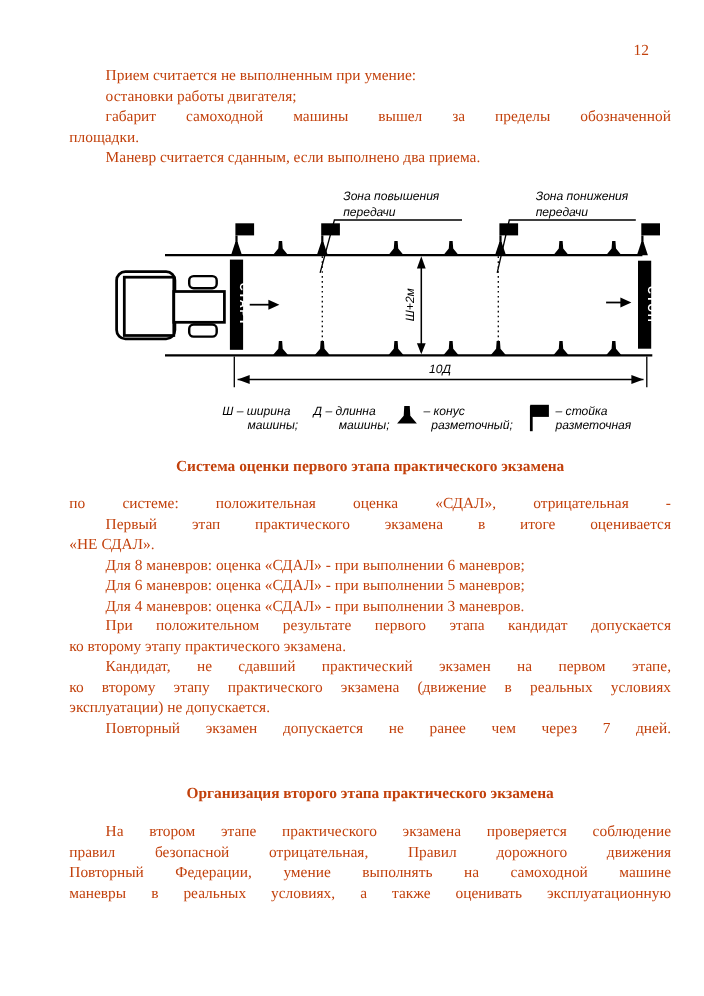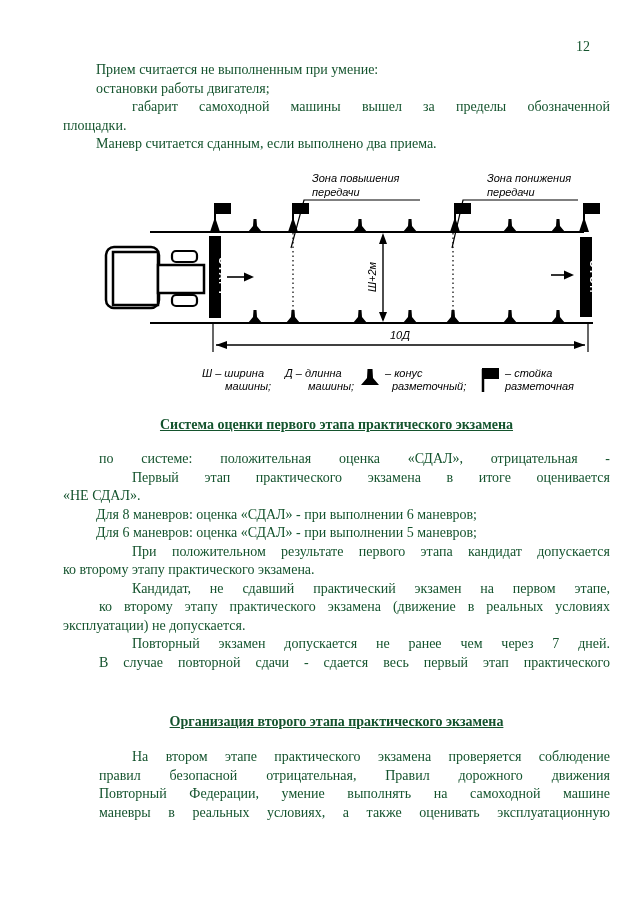--- a/index.html
+++ b/index.html
@@ -1,25 +1,25 @@
 <!DOCTYPE html>
 <html><head>
 <meta charset="utf-8">
 <style>
   html,body{margin:0;padding:0;background:#fff;}
-  .page{position:relative;width:640px;height:905px;background:#ffffff;color:#14532d;
+  .page{position:relative;width:640px;height:905px;background:#ffffff;color:#c2410c;
         font-family:"Liberation Serif", serif;overflow:hidden;border-radius:10px;}
   .pagenum{position:absolute;top:38px;left:540px;width:50px;text-align:right;
            font-size:14px;line-height:18px;}
   .textblock{position:absolute;left:63px;width:547px;font-size:14px;line-height:18.5px;}
   .textblock .line{text-align:left;}
   .textblock .line.i{text-indent:33px;}
-  .textblock .line.j{text-align:justify;text-align-last:justify;margin-left:36px;}
+  .textblock .line.j{text-align:justify;text-align-last:justify;}
   .heading{position:absolute;left:63px;width:547px;text-align:center;font-weight:bold;
-           font-size:14px;line-height:18.5px;text-decoration:underline;}
+           font-size:14px;line-height:18.5px;}
   .diagram{position:absolute;left:0;top:160px;width:640px;height:250px;}
   svg text{font-family:"Liberation Sans", sans-serif;}
   .dlabel{font-style:italic;font-size:11px;}
   .dbar{font-weight:bold;font-size:10px;letter-spacing:1.5px;fill:#fff;}
 </style>
 </head>
 <body>
 
 <div class="page">
 
@@ -154,27 +154,27 @@
   </svg>
 
   <div class="heading" style="top:416px;">Система оценки первого этапа практического экзамена</div>
 
   <div class="textblock" style="top:450px;">
       <div class="line j">по системе: положительная оценка «СДАЛ», отрицательная -</div>
       <div class="line i j">Первый этап практического экзамена в итоге оценивается</div>
       <div class="line">«НЕ СДАЛ».</div>
       <div class="line i">Для 8 маневров: оценка «СДАЛ» - при выполнении 6 маневров;</div>
       <div class="line i">Для 6 маневров: оценка «СДАЛ» - при выполнении 5 маневров;</div>
+      <div class="line i">Для 4 маневров: оценка «СДАЛ» - при выполнении 3 маневров.</div>
       <div class="line i j">При положительном результате первого этапа кандидат допускается</div>
       <div class="line">ко второму этапу практического экзамена.</div>
       <div class="line i j">Кандидат, не сдавший практический экзамен на первом этапе,</div>
       <div class="line j">ко второму этапу практического экзамена (движение в реальных условиях</div>
       <div class="line">эксплуатации) не допускается.</div>
       <div class="line i j">Повторный экзамен допускается не ранее чем через 7 дней.</div>
-      <div class="line j">В случае повторной сдачи - сдается весь первый этап практического</div>
     </div>
 
   <div class="heading" style="top:713px;">Организация второго этапа практического экзамена</div>
 
   <div class="textblock" style="top:748px;">
       <div class="line i j">На втором этапе практического экзамена проверяется соблюдение</div>
       <div class="line j">правил безопасной отрицательная, Правил дорожного движения</div>
       <div class="line j">Повторный Федерации, умение выполнять на самоходной машине</div>
       <div class="line j">маневры в реальных условиях, а также оценивать эксплуатационную</div>
     </div>

